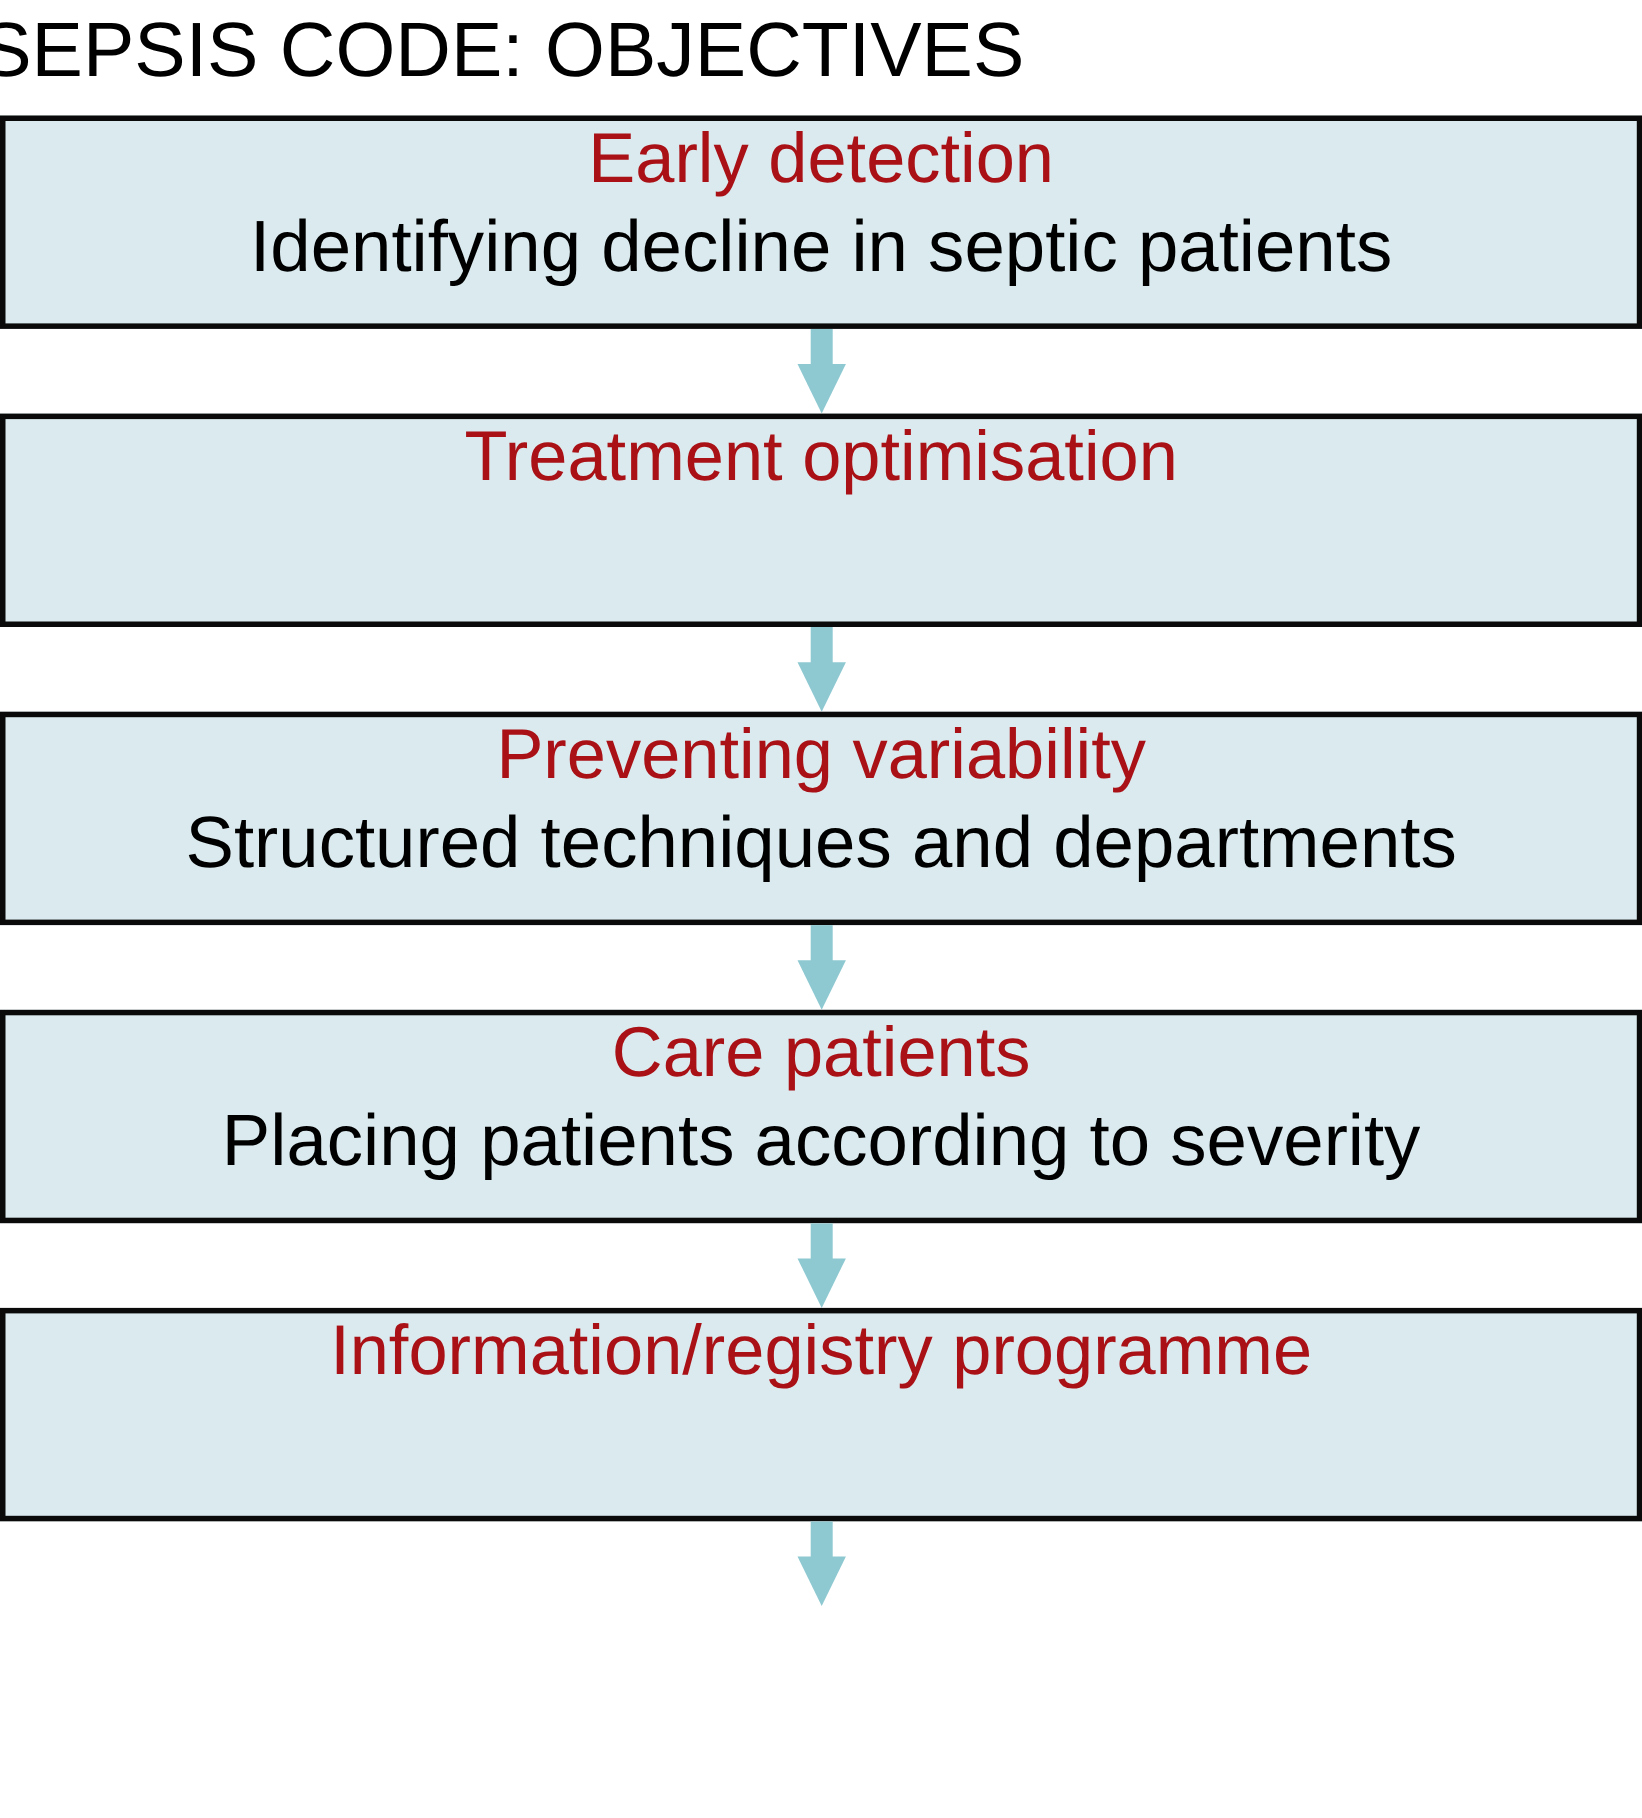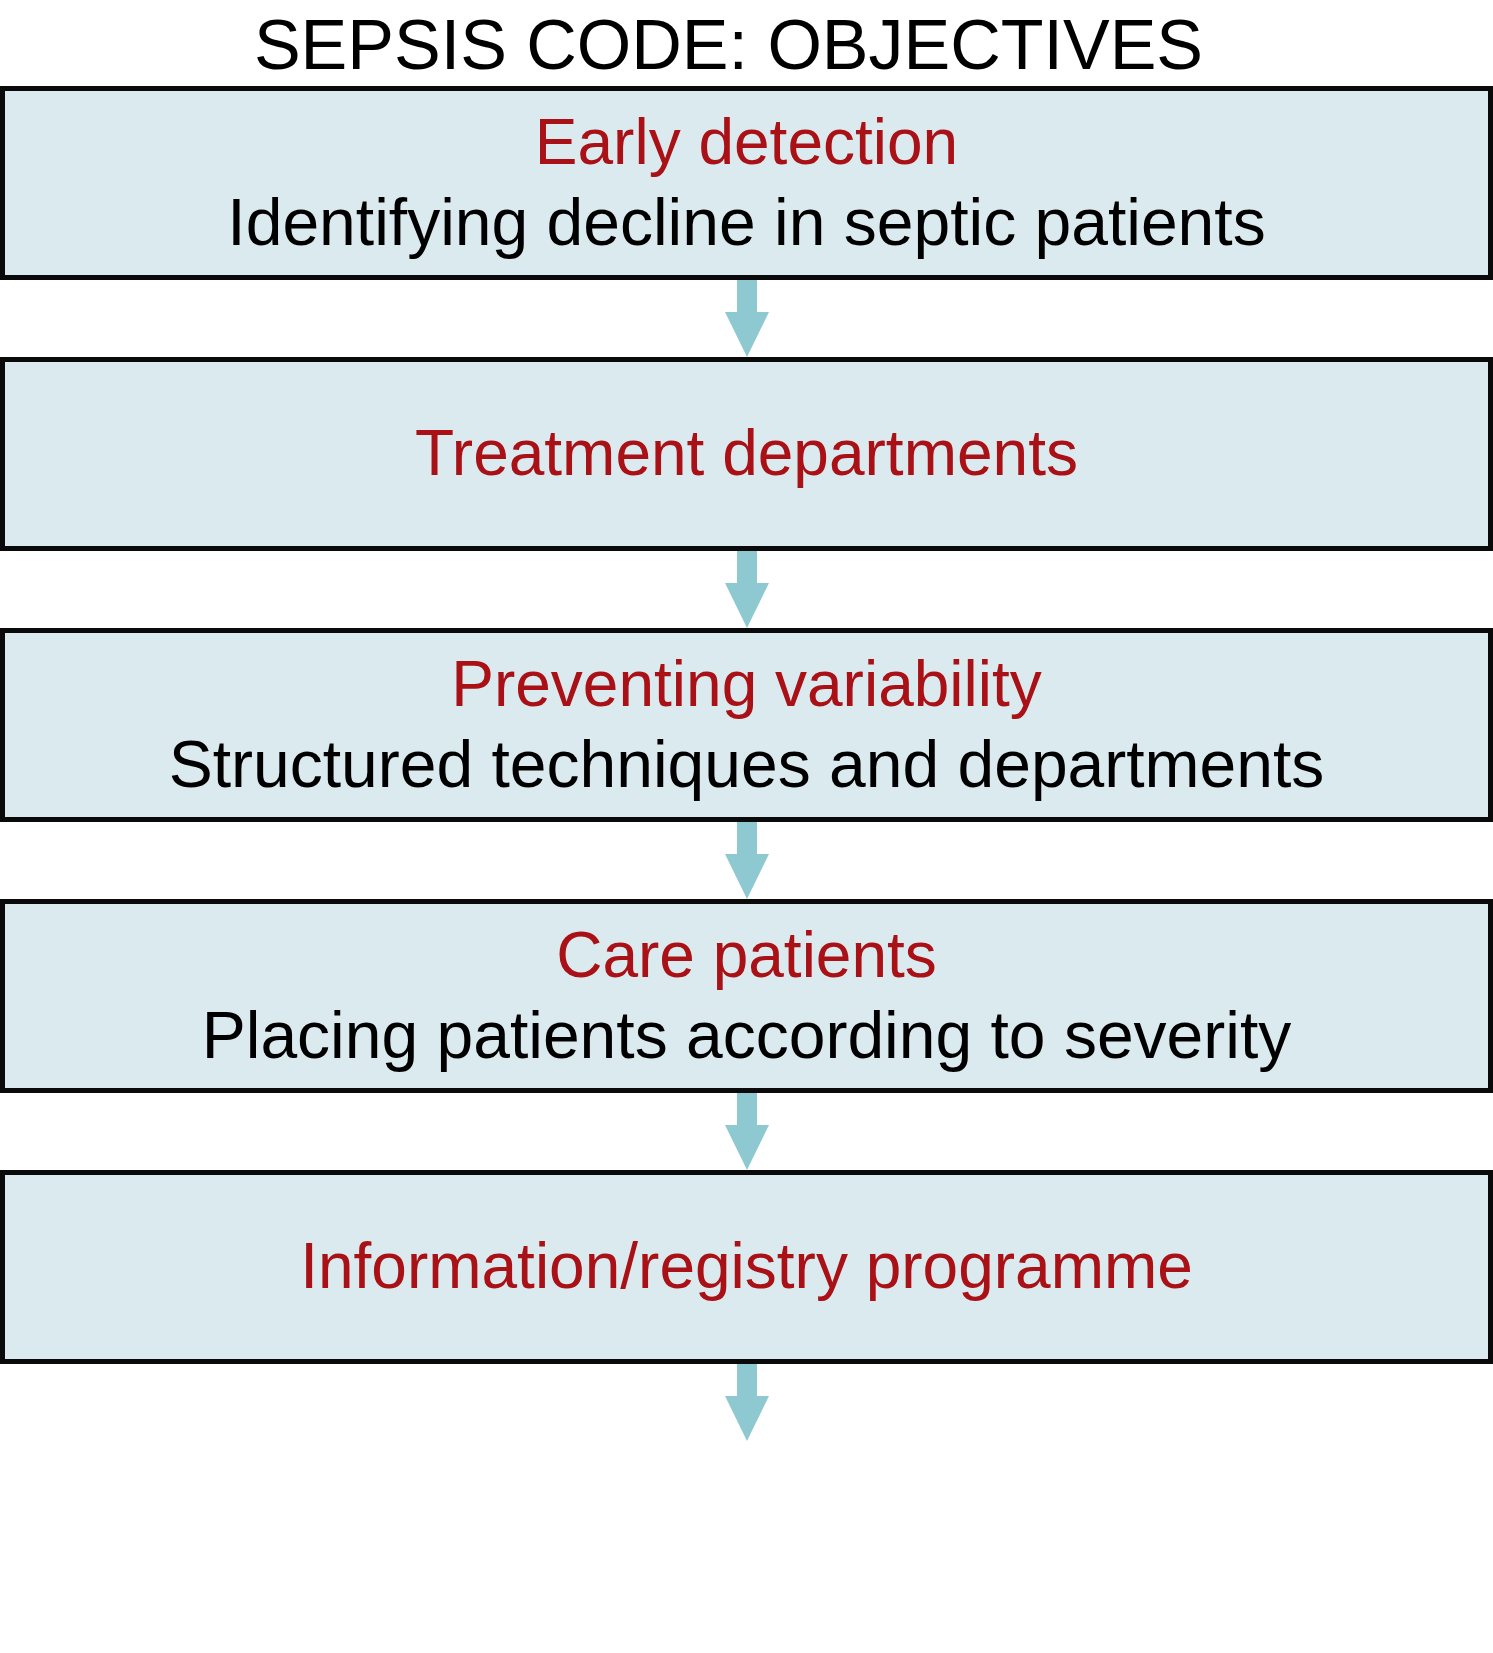--- a/index.html
+++ b/index.html
@@ -17,42 +17,40 @@
     font-family:"Liberation Sans","DejaVu Sans",sans-serif;
     overflow:hidden;
   }
   .flowchart{
     width:100%;
     height:100%;
     display:flex;
     flex-direction:column;
   }
   .title-bar{
-    height:86px;
+    height:105px;
     display:flex;
-    justify-content:center;
     align-items:flex-start;
     padding-top:10px;
   }
   .page-title{
     font-size:70px;
     line-height:1.0;
     color:var(--text-black);
     letter-spacing:0px;
     white-space:nowrap;
     transform:translateX(-18px);
   }
   .flow-box{
     height:194px;
     width:100%;
     background:var(--box-fill);
     border:5px solid var(--box-border);
     display:flex;
     flex-direction:column;
-    justify-content:center;
     align-items:center;
     gap:12px;
   }
   .flow-box.last{flex:1;}
   .step-heading{
     font-size:64px;
     line-height:1.05;
     color:var(--heading-red);
     white-space:nowrap;
   }
@@ -85,21 +83,21 @@
   </div>
 
   <div class="connector">
     <svg width="46" height="77" viewBox="0 0 46 77" aria-hidden="true">
       <rect x="13" y="0" width="20" height="34" fill="#8ec9d2"></rect>
       <polygon points="1,32 45,32 23,77" fill="#8ec9d2"></polygon>
     </svg>
   </div>
 
   <div class="flow-box">
-    <div class="step-heading">Treatment departments</div>
+    <div class="step-heading">Treatment optimisation</div>
   </div>
 
   <div class="connector">
     <svg width="46" height="77" viewBox="0 0 46 77" aria-hidden="true">
       <rect x="13" y="0" width="20" height="34" fill="#8ec9d2"></rect>
       <polygon points="1,32 45,32 23,77" fill="#8ec9d2"></polygon>
     </svg>
   </div>
 
   <div class="flow-box">

